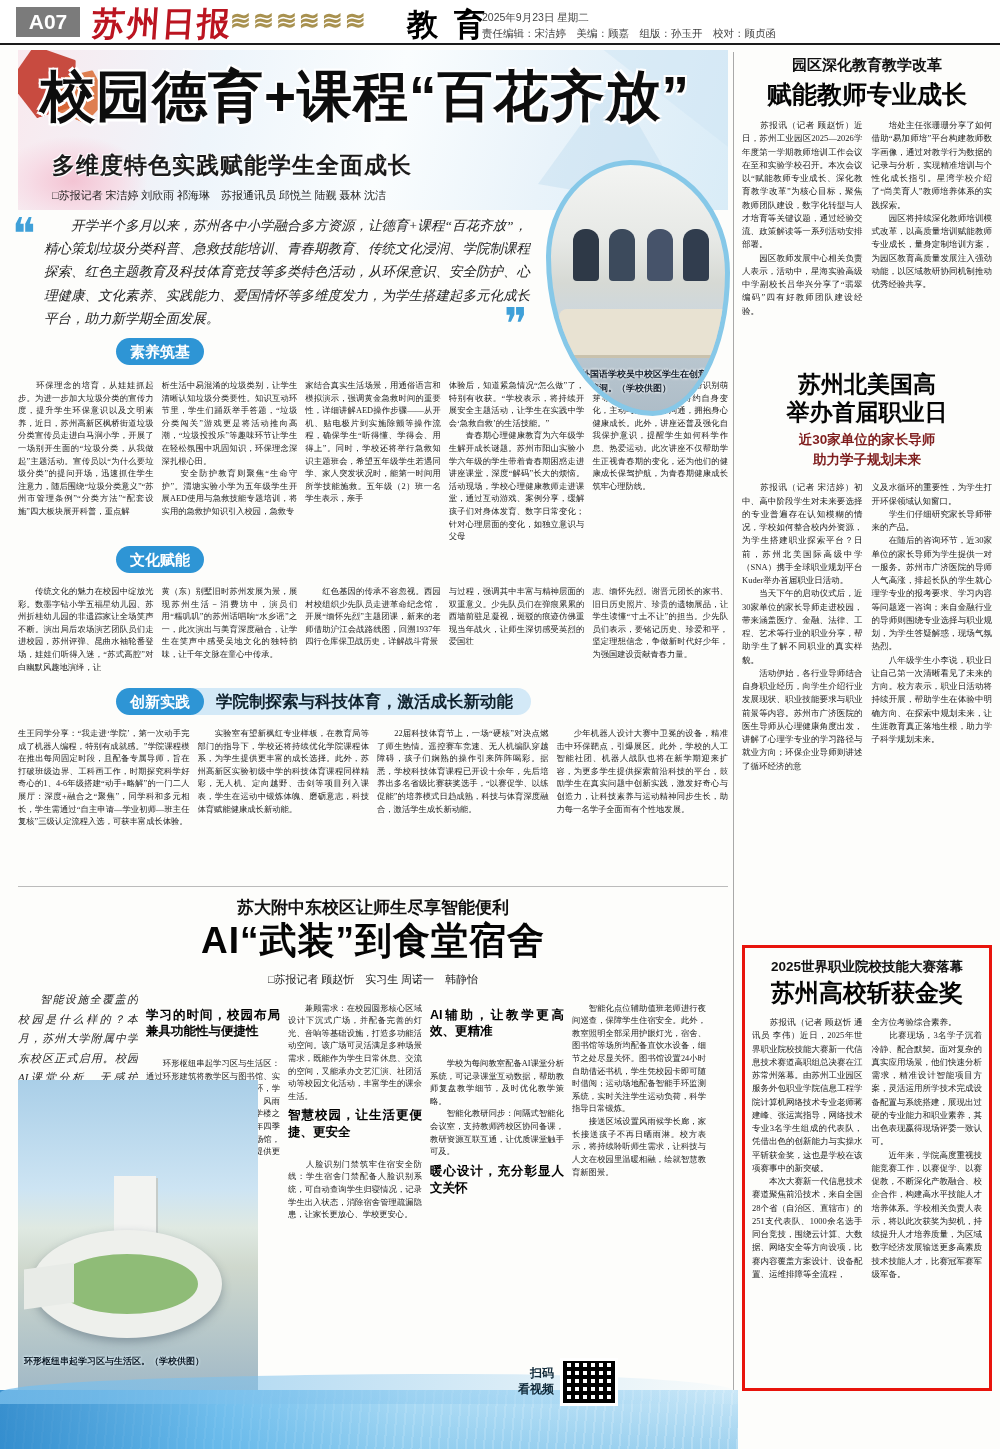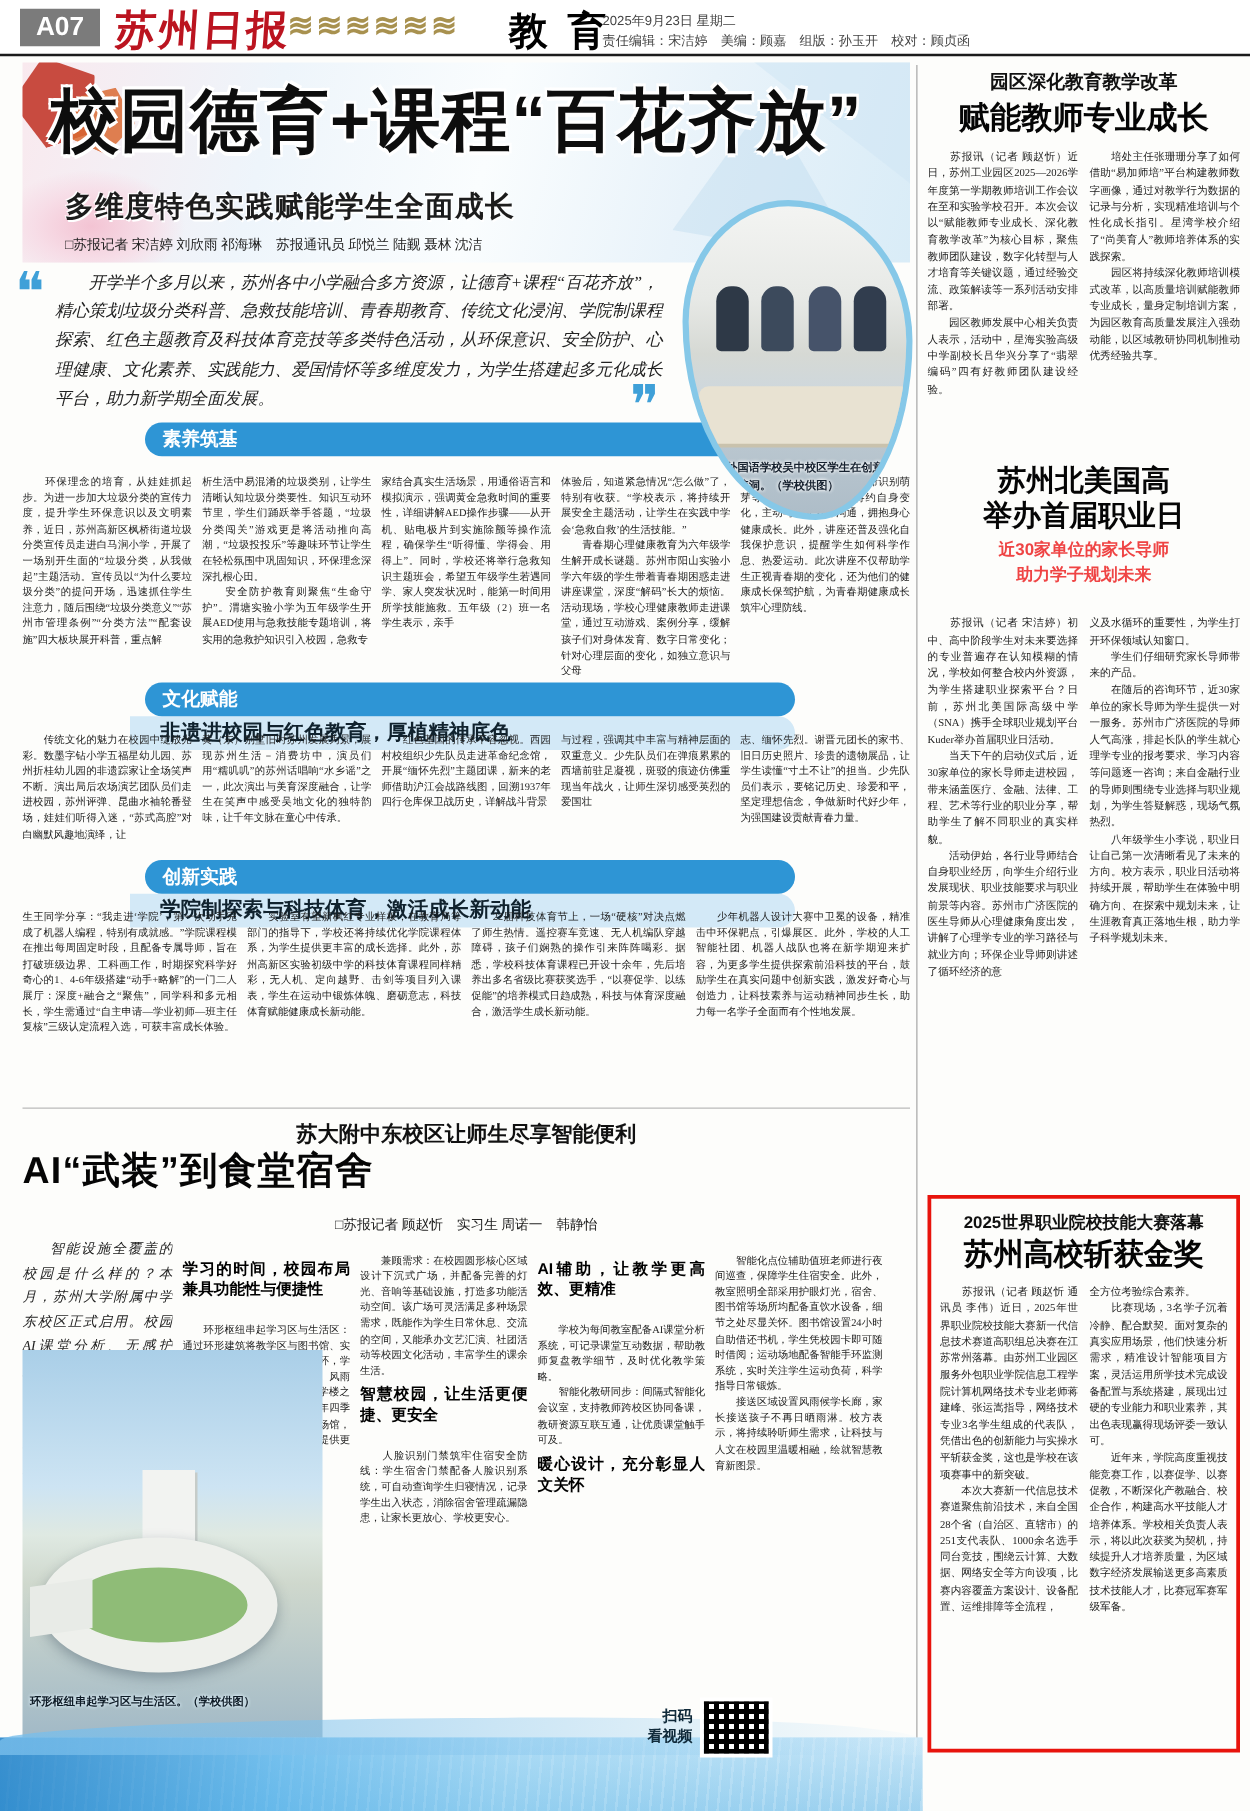--- a/index.html
+++ b/index.html
@@ -58,36 +58,36 @@
                  border-radius:8px; box-shadow:0 3px 0 #c9c2ad; }
   .flower .fig { position:absolute; width:26px; height:52px; background:#2e3947; border-radius:12px 12px 4px 4px; top:64px; }
   .flower .fig.f2 { left:58px; background:#3c4a5c; } .flower .fig.f1 { left:22px; }
   .flower .fig.f3 { left:96px; background:#46536a; } .flower .fig.f4 { left:132px; background:#313d4e; }
   .flower-cap { position:absolute; left:12px; bottom:16px; width:160px; font-size:9px; font-weight:700;
                 color:#15202e; line-height:1.5; text-shadow:0 0 3px #fff,0 0 3px #fff; }
   .clipart { position:absolute; left:598px; top:268px; width:46px; height:24px; z-index:1; }
   .clipart i { position:absolute; display:block; width:26px; height:16px; background:#6fae4e; border-radius:2px 10px 2px 10px; }
   .clipart i.b { left:16px; top:6px; background:#9fcb7a; }
 
-  .sec-head { position:absolute; left:98px; display:flex; align-items:stretch; height:27px; width:520px;flex-direction:column; }
+  .sec-head { position:absolute; left:98px; display:flex; align-items:stretch; height:27px; width:520px; }
   .sec-tag { background:#2e95d5; color:#fff; font-family:"Liberation Sans",sans-serif; font-weight:700;
              font-size:15px; line-height:27px; padding:0 14px; border-radius:14px; z-index:1; white-space:nowrap; }
   .sec-bar { background:#d3e9f7; border-radius:0 14px 14px 0; margin-left:-12px; padding:0 18px 0 24px;
              font-family:"Liberation Sans",sans-serif; font-weight:700; font-size:16.5px; line-height:27px;
              color:#10222e; white-space:nowrap; }
   .cols5 { position:absolute; left:0; width:710px; display:flex; gap:8px; overflow:hidden; }
   .bcol { flex:1; font-size:8.3px; line-height:1.52; text-align:justify; color:#222; white-space:pre-line; overflow:hidden; }
 
   .hr1 { position:absolute; left:0; top:836px; width:710px; height:1px; background:#bbb; }
 
   
   .ai-kicker { position:absolute; left:0; top:846px; width:710px; text-align:center;
                font-family:"Liberation Sans",sans-serif; font-size:17px; font-weight:700; color:#111; }
-  .ai-headline { position:absolute; left:0; top:866px; width:710px; 
-                 font-family:"Liberation Sans",sans-serif; font-size:30px; font-weight:900; color:#050505; letter-spacing:1px; }
+  .ai-headline { position:absolute; left:0; top:866px; width:710px; text-align:center;
+                 font-family:"Liberation Sans",sans-serif; font-size:37px; font-weight:900; color:#050505; letter-spacing:1px; }
   .ai-byline { position:absolute; left:0; top:922px; width:710px; text-align:center; font-size:11px; color:#222; }
   .ai-body { position:absolute; left:0; top:940px; width:710px; height:459px; display:flex; gap:8px; }
   .ai-c1 { width:120px; font-size:11px; line-height:1.78; font-style:italic; text-align:justify;
            text-indent:2em; color:#1d1d1d; overflow:hidden; }
   .ai-c { width:134px; font-size:8.3px; line-height:1.52; text-align:justify; color:#222; overflow:hidden; white-space:pre-line; }
   .ai-sub { font-family:"Liberation Sans",sans-serif; font-weight:900; font-size:12.5px; line-height:1.35;
             color:#000; margin:4px 0 5px; white-space:normal; }
 
   .photo { position:absolute; left:0; top:90px; width:240px; height:322px; z-index:2; overflow:hidden;
            background:linear-gradient(#aacfe8 0%,#cde4f3 34%,#dfe9e2 46%,#cfd8cd 58%,#9db6c6 100%); }
@@ -114,21 +114,21 @@
         repeating-linear-gradient(0deg,#000 0 4px,transparent 4px 8px),
         repeating-linear-gradient(90deg,#000 0 4px,#fff 4px 8px); }
 
   
   .aside { position:absolute; left:742px; top:56px; width:250px; }
   .a-kicker { text-align:center; font-family:"Liberation Sans",sans-serif; font-weight:700; font-size:15px; color:#111; }
   .a-headline { text-align:center; font-family:"Liberation Sans",sans-serif; font-weight:900; font-size:25px;
                 color:#050505; margin:4px 0 10px; line-height:1.2; }
   .a-headline.two { font-size:23px; margin-bottom:4px; }
   .a-subhead { text-align:center; font-family:"Liberation Sans",sans-serif; font-weight:700; font-size:13.5px;
-               color:#ef4444; line-height:1.45; margin-bottom:23px; white-space:pre-line; }
+               color:#7f1d1d; line-height:1.45; margin-bottom:12px; white-space:pre-line; }
   .a-body { display:flex; gap:9px; overflow:hidden; }
   .a-col { flex:1; font-size:8.5px; line-height:1.56; text-align:justify; color:#222; white-space:pre-line; }
   .art1 .a-body { height:238px; }
   .art2 { margin-top:14px; }
   .art2 .a-body { height:452px; }
   .art3 { margin-top:12px; border:3px solid #e8140c; padding:10px 7px 6px; height:446px; overflow:hidden; }
   .art3 .a-kicker { font-size:13.5px; }
   .art3 .a-headline { font-size:24px; margin:3px 0 8px; }
   .art3 .a-body { height:340px; }
 </style>
@@ -189,21 +189,20 @@
       <div class="bcol">析生活中易混淆的垃圾类别，让学生清晰认知垃圾分类要性。知识互动环节里，学生们踊跃举手答题，“垃圾分类闯关”游戏更是将活动推向高潮，“垃圾投投乐”等趣味环节让学生在轻松氛围中巩固知识，环保理念深深扎根心田。
 　　安全防护教育则聚焦“生命守护”。渭塘实验小学为五年级学生开展AED使用与急救技能专题培训，将实用的急救护知识引入校园，急救专</div>
       <div class="bcol">家结合真实生活场景，用通俗语言和模拟演示，强调黄金急救时间的重要性，详细讲解AED操作步骤——从开机、贴电极片到实施除颤等操作流程，确保学生“听得懂、学得会、用得上”。同时，学校还将举行急救知识主题班会，希望五年级学生若遇同学、家人突发状况时，能第一时间用所学技能施救。五年级（2）班一名学生表示，亲手</div>
       <div class="bcol">体验后，知道紧急情况“怎么做”了，特别有收获。“学校表示，将持续开展安全主题活动，让学生在实践中学会‘急救自救’的生活技能。”
 　　青春期心理健康教育为六年级学生解开成长谜题。苏州市阳山实验小学六年级的学生带着青春期困惑走进讲座课堂，深度“解码”长大的烦恼。活动现场，学校心理健康教师走进课堂，通过互动游戏、案例分享，缓解孩子们对身体发育、数字日常变化；针对心理层面的变化，如独立意识与父母</div>
       <div class="bcol">依赖的予盾，懂得疼劲、生命识别萌芽等，教师们引导学生将约自身变化，主动与家人老师沟通，拥抱身心健康成长。此外，讲座还普及强化自我保护意识，提醒学生如何科学作息、热爱运动。此次讲座不仅帮助学生正视青春期的变化，还为他们的健康成长保驾护航，为青春期健康成长筑牢心理防线。</div>
     </div>
 
     <div class="sec-head" style="top:496px">
       <span class="sec-tag">文化赋能</span>
-      <span class="sec-bar">非遗进校园与红色教育，厚植精神底色</span>
     </div>
     <div class="cols5" style="top:536px;height:88px">
       <div class="bcol">　　传统文化的魅力在校园中绽放光彩。数墨字钻小学五福星幼儿园、苏州折桂幼儿园的非遗踪家让全场笑声不断。演出局后农场演艺团队员们走进校园，苏州评弹、昆曲水袖轮番登场，娃娃们听得入迷，“苏式高腔”对白幽默风趣地演绎，让</div>
       <div class="bcol">黄（东）别墅旧时苏州发展为景，展现苏州生活－消费坊中，演员们用“糯叽叽”的苏州话唱响“水乡谣”之一，此次演出与美育深度融合，让学生在笑声中感受吴地文化的独特韵味，让千年文脉在童心中传承。</div>
       <div class="bcol">　　红色基因的传承不容忽视。西园村校组织少先队员走进革命纪念馆，开展“缅怀先烈”主题团课，新来的老师借助沪江会战路线图，回溯1937年四行仓库保卫战历史，详解战斗背景</div>
       <div class="bcol">与过程，强调其中丰富与精神层面的双重意义。少先队员们在弹痕累累的西墙前驻足凝视，斑驳的痕迹仿佛重现当年战火，让师生深切感受英烈的爱国壮</div>
       <div class="bcol">志、缅怀先烈。谢晋元团长的家书、旧日历史照片、珍贵的遗物展品，让学生读懂“寸土不让”的担当。少先队员们表示，要铭记历史、珍爱和平，坚定理想信念，争做新时代好少年，为强国建设贡献青春力量。</div>
     </div>
 
     <div class="sec-head" style="top:638px">

